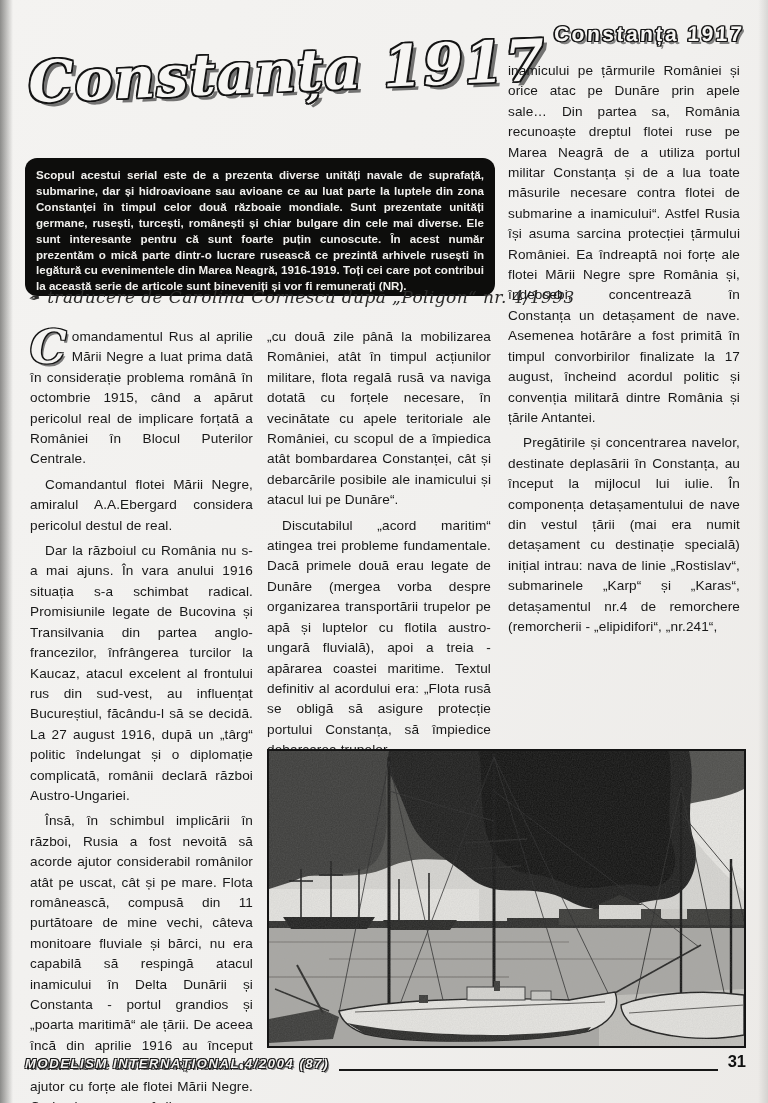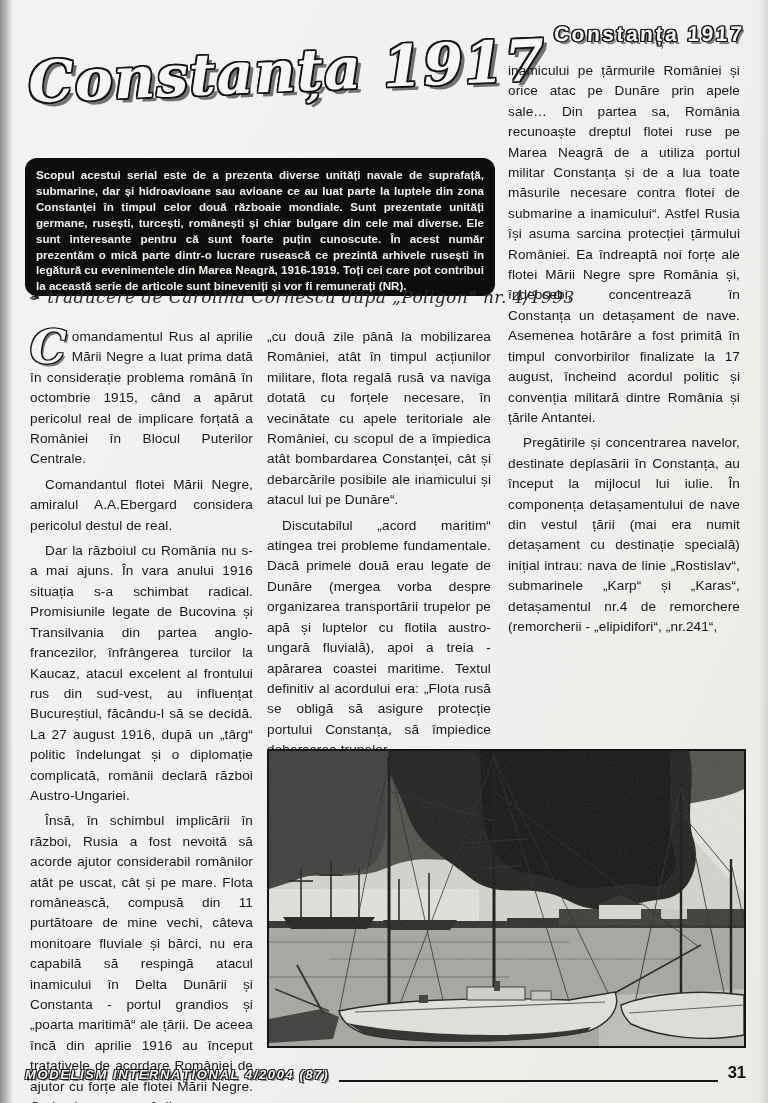--- a/index.html
+++ b/index.html
@@ -108,21 +108,21 @@
   .brand {
     font-weight: bold; font-style: italic; font-size: 13px; letter-spacing: 1.6px;
     white-space: nowrap;
     color: #f5f4f2;
     text-shadow:
       -1px -1px 0 #1a1a1a, 1px -1px 0 #1a1a1a,
       -1px 1px 0 #1a1a1a, 1px 1px 0 #1a1a1a,
       2px 2px 0 rgba(110,110,110,.8);
   }
   .rule { flex: 1; height: 2px; background: #171717; margin-top: 1px; }
-  .pageno { font-weight: bold; font-size: 16.5px; color: #101010; padding-right: 4px; margin-top: 11px; }
+  .pageno { font-weight: bold; font-size: 16.5px; color: #101010; padding-right: 4px; }
 </style>
 </head>
 <body>
 
 <div class="scan">
 
   <div class="header-small outline-text">Constanța 1917</div>
 
   <div class="big-title">Constanța 1917</div>
 

